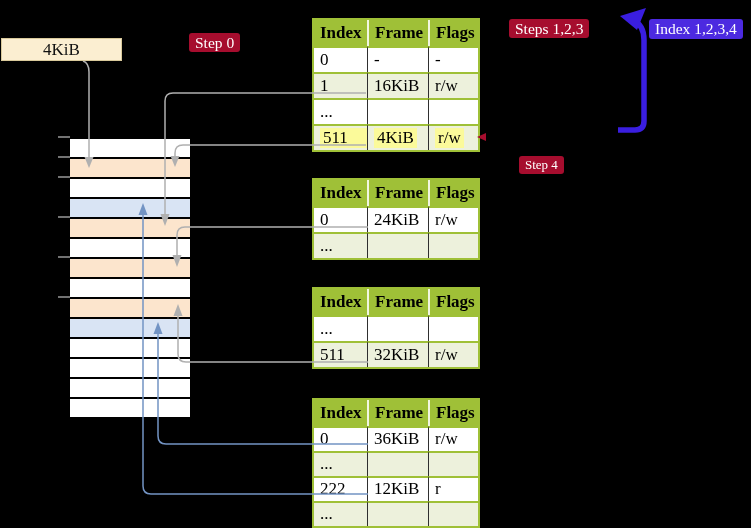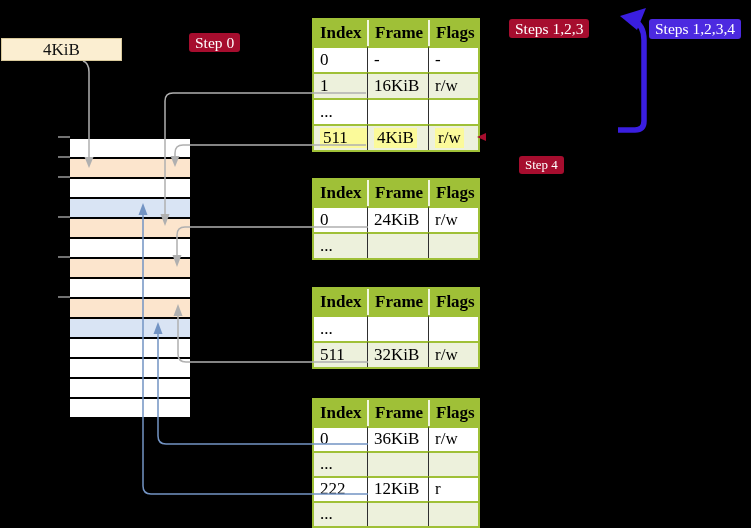--- a/index.html
+++ b/index.html
@@ -107,21 +107,21 @@
       <polygon class="thickfill" points="620,16 646,8 637,30"></polygon>
     </g>
 
     <polygon class="redfill" points="477,137 486,133 486,141"></polygon>
   </svg>
 
   <div class="lbl4kib">4KiB</div>
 
   <div class="badge red" id="b-step0">Step 0</div>
   <div class="badge red" id="b-steps123">Steps 1,2,3</div>
-  <div class="badge blue" id="b-steps1234">Steps 1,2,3,4</div>
+  <div class="badge blue" id="b-steps1234">Index 1,2,3,4</div>
   <div class="badge red" id="b-step4">Step 4</div>
 
   <div class="stack">
       <div class="mrow free"></div>
       <div class="mrow page-table"></div>
       <div class="mrow free"></div>
       <div class="mrow mapped-page"></div>
       <div class="mrow page-table"></div>
       <div class="mrow free"></div>
       <div class="mrow page-table"></div>

